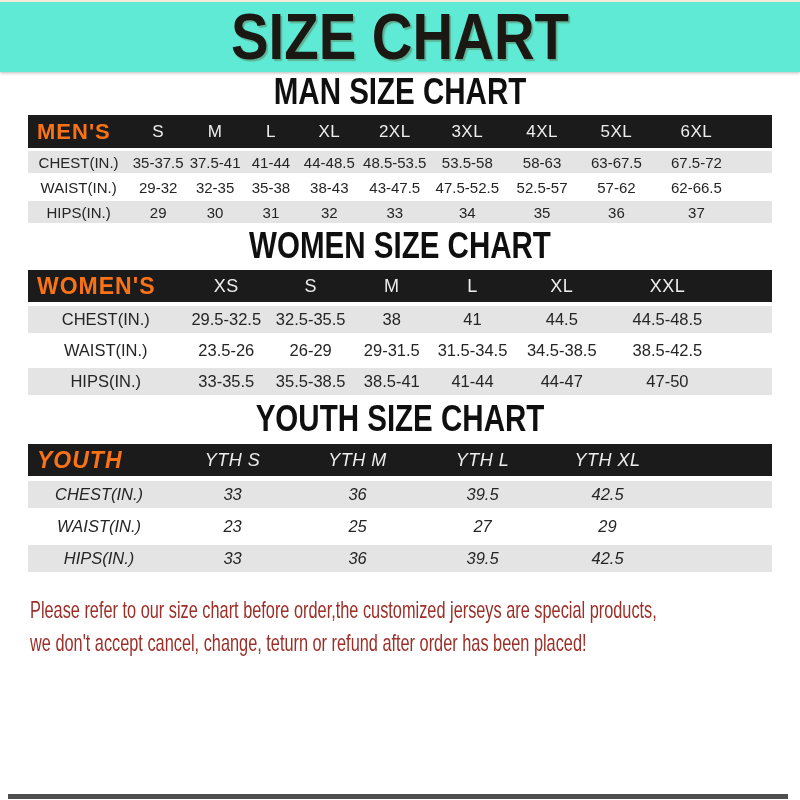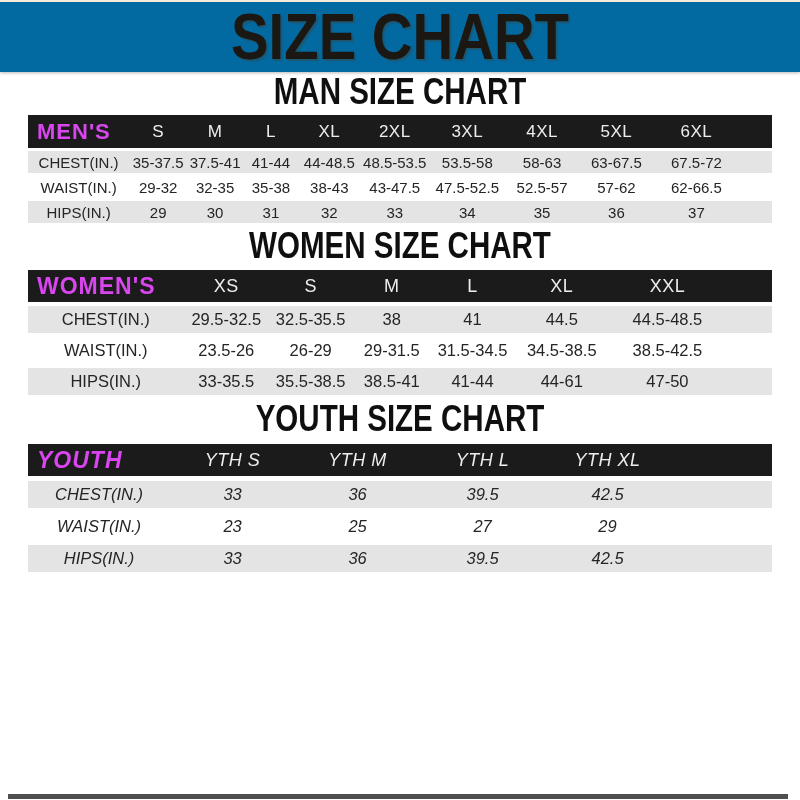--- a/index.html
+++ b/index.html
@@ -8,21 +8,21 @@
     width: 800px; height: 800px;
     background: #ffffff;
     font-family: "Liberation Sans", sans-serif;
     position: relative;
     overflow: hidden;
   }
 
   
   .banner {
     height: 72px;
-    background: #0369a1;
+    background: #5eead4;
     border-top: 2px solid #f6ead9;
     box-shadow: 0 1px 3px rgba(0,0,0,0.28);
     display: flex; align-items: center; justify-content: center;
   }
   .banner h1 {
     margin: 0;
     font-size: 64px;
     font-weight: bold;
     color: #1b1712;
     letter-spacing: 0px;
@@ -59,21 +59,21 @@
 
   .size-table thead th {
     background: #1B1B1B;
     color: #ededed;
     font-weight: normal;
     text-align: center;
     letter-spacing: 0.5px;
     white-space: nowrap;
   }
   .size-table th.corner {
-    color: #d946ef;
+    color: #f97316;
     font-weight: bold;
     text-align: left;
     padding-left: 9px;
     letter-spacing: 1px;
   }
   .men-table thead th { height: 33px; font-size: 17px; }
   .men-table th.corner { font-size: 22px; }
   .women-table thead th, .youth-table thead th { height: 32px; font-size: 18px; }
   .women-table th.corner, .youth-table th.corner { font-size: 23px; }
 
@@ -236,21 +236,21 @@
             <td class="cell">34.5-38.5</td>
             <td class="cell">38.5-42.5</td>
             <td class="filler"></td>
           </tr>
           <tr class="data-row">
             <td class="rowlabel">HIPS(IN.)</td>
             <td class="cell">33-35.5</td>
             <td class="cell">35.5-38.5</td>
             <td class="cell">38.5-41</td>
             <td class="cell">41-44</td>
-            <td class="cell">44-61</td>
+            <td class="cell">44-47</td>
             <td class="cell">47-50</td>
             <td class="filler"></td>
           </tr>
         </tbody>
       </table>
   </section>
 
   <section>
     <h2 class="section-heading youth-heading">YOUTH SIZE CHART</h2>
     <table class="size-table youth-table">
@@ -294,16 +294,20 @@
             <td class="cell">33</td>
             <td class="cell">36</td>
             <td class="cell">39.5</td>
             <td class="cell">42.5</td>
             <td class="filler"></td>
           </tr>
         </tbody>
       </table>
   </section>
 
+  <footer class="footer">
+    <p>Please refer to our size chart before order,the customized jerseys are special products,</p>
+    <p>we don't accept cancel, change, teturn or refund after order has been placed!</p>
+  </footer>
 
   <div class="bottom-bar"></div>
 
 </div>
 
 </body></html>

